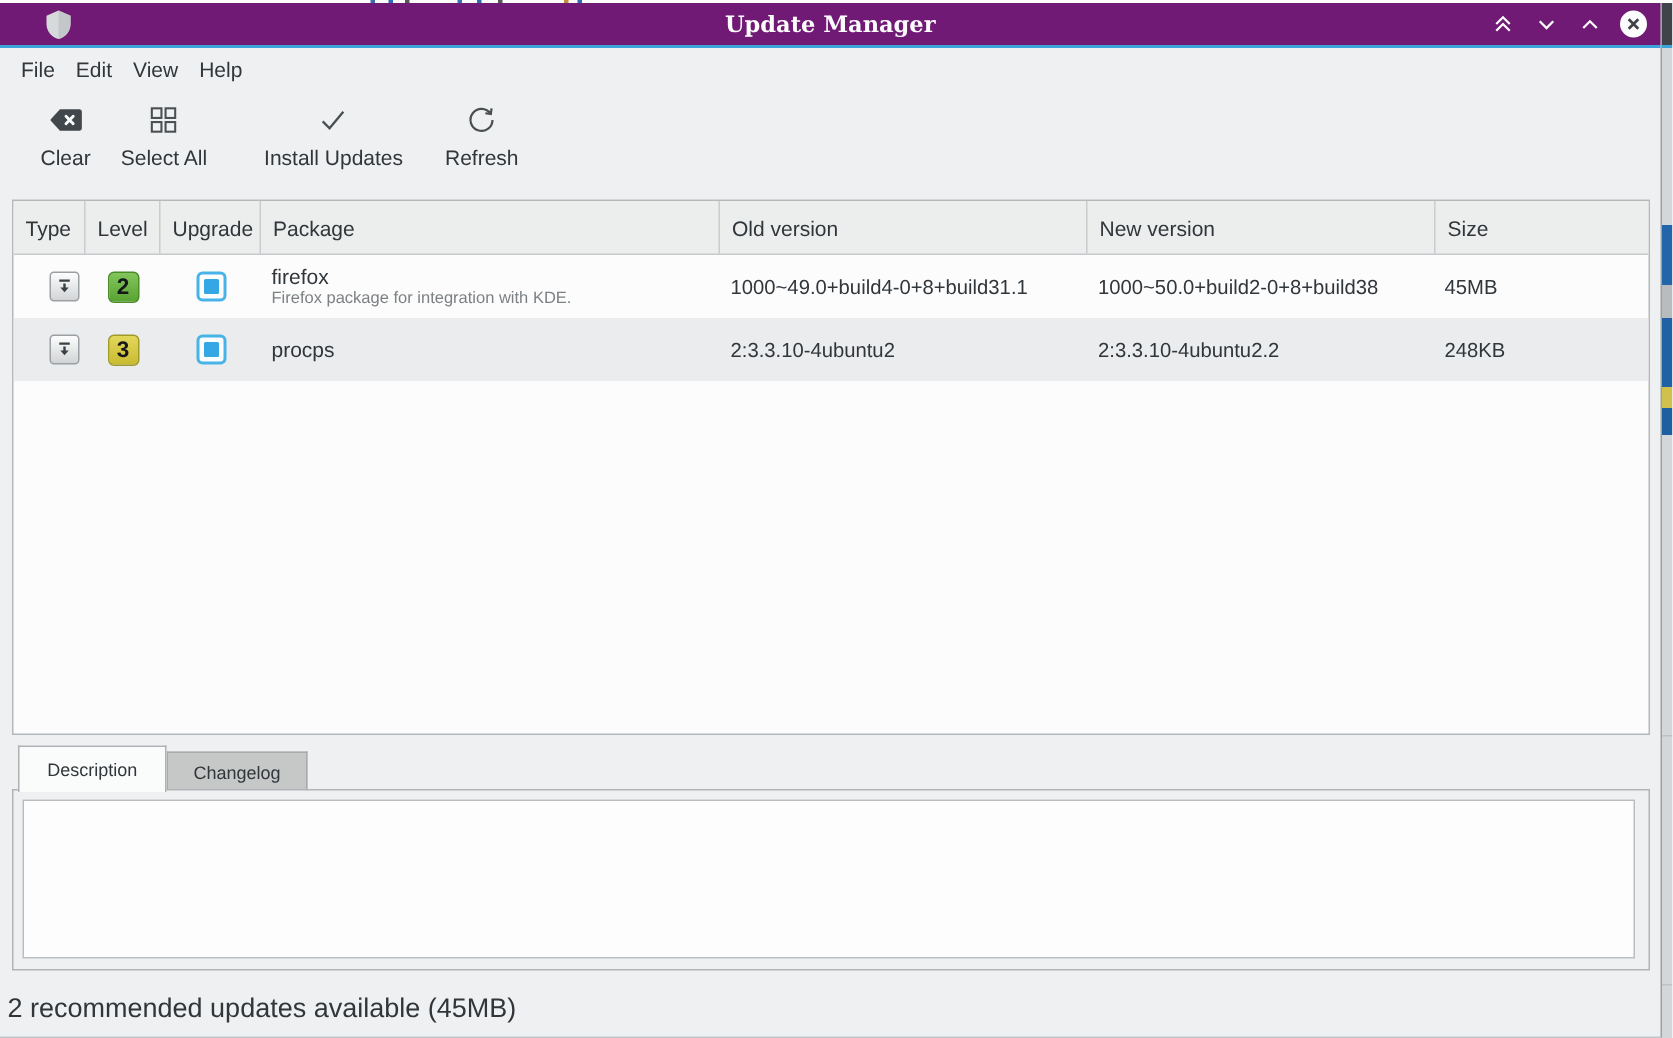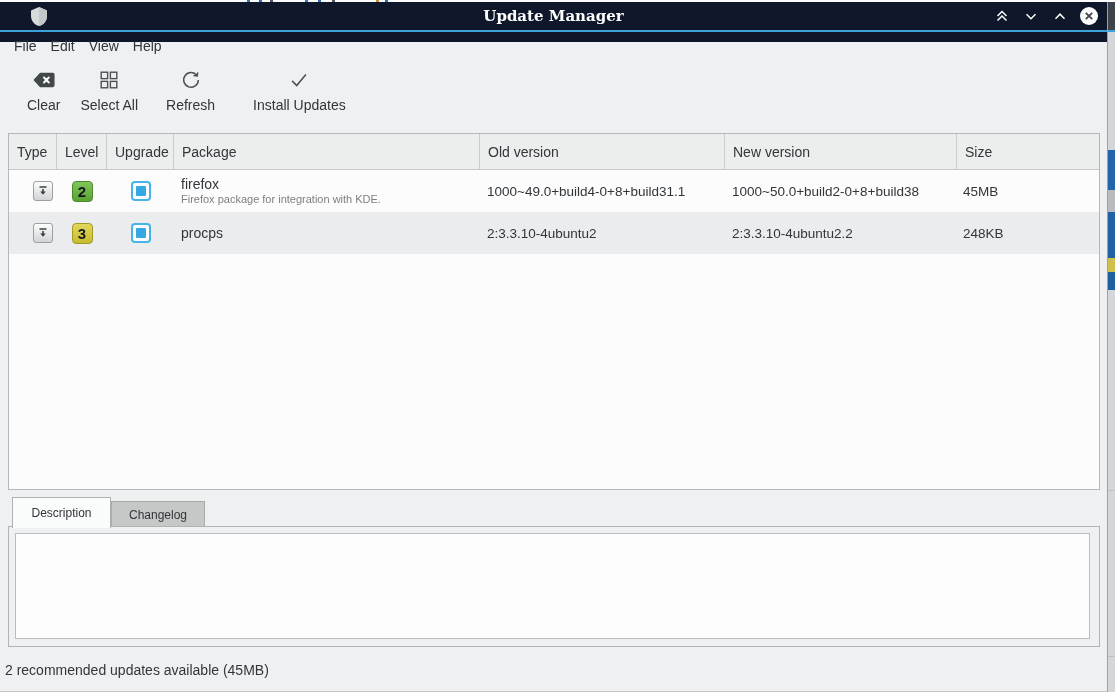--- a/index.html
+++ b/index.html
@@ -11,21 +11,21 @@
   
   .top-sliver { position:absolute; left:0; top:0; width:1115px; height:2px; background:#fbfbfb; z-index:5; }
   .top-sliver i { position:absolute; top:0; width:3px; height:2px; display:block; }
   .right-sliver { position:absolute; left:1108px; top:0; width:7px; height:692px; background:#d4d7d9; z-index:4; }
   .right-sliver i { position:absolute; left:0; width:7px; display:block; }
 
   .window { position:absolute; left:0; top:2px; width:1108px; height:690px; background:#eff0f1;
             border-right:1px solid #9da1a4; border-bottom:1px solid #c2c5c7; }
 
   
-  .titlebar { position:absolute; left:0; top:0; right:0; height:40px; background:#0f172a; }
+  .titlebar { position:absolute; left:0; top:0; right:0; height:28px; background:#701a75; }
   .app-icon { position:absolute; left:28px; top:3px; width:22px; height:22px; }
   .win-title { position:absolute; left:0; right:0; top:0; height:28px; line-height:28px; text-align:center;
                color:#fcfcfc; font-family:"DejaVu Serif","Liberation Serif",serif; font-weight:bold; font-size:15px; }
   .controls { position:absolute; right:8px; top:0; height:28px; display:flex; align-items:center; gap:9px; z-index:2; }
   .ctl-btn { width:20px; height:20px; background:transparent; border:none; display:flex; align-items:center; justify-content:center; cursor:pointer; padding:0; }
   .accent { position:absolute; left:0; top:28px; right:0; height:2px; background:#3ba3da; }
 
   
   .menubar { position:absolute; left:0; top:30px; right:0; height:28px; display:flex; align-items:center; padding-left:7px; font-size:14px; }
   .menu-item { padding:3px 7px; cursor:default; }
@@ -66,21 +66,21 @@
   
   .tabbar { position:absolute; left:8px; top:493px; height:33px; display:flex; align-items:flex-end; padding-left:4px; }
   .tab { font-size:12px; display:flex; align-items:center; justify-content:center; cursor:pointer; }
   .tab.active { height:31px; width:99px; background:#fafbfb; border:1px solid #aeb1b3; border-bottom:none; position:relative; z-index:2; }
   .tab.inactive { height:27px; width:94px; background:#c6c7c7; border:1px solid #a9aaaa; border-bottom:none; }
   .tab-panel { position:absolute; left:8px; top:524px; width:1092px; height:121px; border:1px solid #b1b4b6; background:#eff0f1; }
   .desc-area { position:absolute; left:6px; top:6px; width:1075px; height:106px; background:#fdfdfe; border:1px solid #babdbf;
                font-size:13px; padding:4px; }
 
   
-  .statusbar { position:absolute; left:0; top:647px; right:0; height:41px; font-size:14px; }
+  .statusbar { position:absolute; left:0; top:647px; right:0; height:41px; font-size:18px; }
   .statusbar span { position:absolute; left:5px; top:13px; }
 </style>
 </head>
 <body>
 
 <div class="screen">
 
   <div class="top-sliver">
     <i style="left:247px;background:#3a6fae"></i>
       <i style="left:259px;background:#2e6cb3"></i>
@@ -161,36 +161,36 @@
         <span class="ticon">
           <svg width="22" height="22" viewBox="0 0 24 24" fill="none" stroke="#4a4f52" stroke-width="1.5">
             <rect x="3.5" y="3.5" width="7" height="7"></rect>
             <rect x="13.5" y="3.5" width="7" height="7"></rect>
             <rect x="3.5" y="13.5" width="7" height="7"></rect>
             <rect x="13.5" y="13.5" width="7" height="7"></rect>
           </svg>
         </span>
         <span>Select All</span>
       </button>
+      <button class="tool-btn" style="margin-left:18px">
+        <span class="ticon">
+          <svg width="22" height="22" viewBox="0 0 24 24" fill="none" stroke="#4a4f52" stroke-width="1.7">
+            <path d="M4.5 13 L9.5 18 L19.5 6"></path>
+          </svg>
+        </span>
+        <span>Install Updates</span>
+      </button>
       <button class="tool-btn" style="margin-left:8px">
         <span class="ticon">
           <svg width="22" height="22" viewBox="0 0 24 24" fill="none" stroke="#4a4f52" stroke-width="1.6">
             <path d="M18.6 7.4 A8 8 0 1 0 20 12"></path>
             <path d="M19.3 3.6 L18.8 7.6 L14.8 7.1"></path>
           </svg>
         </span>
         <span>Refresh</span>
-      </button>
-      <button class="tool-btn" style="margin-left:18px">
-        <span class="ticon">
-          <svg width="22" height="22" viewBox="0 0 24 24" fill="none" stroke="#4a4f52" stroke-width="1.7">
-            <path d="M4.5 13 L9.5 18 L19.5 6"></path>
-          </svg>
-        </span>
-        <span>Install Updates</span>
       </button>
     </div>
 
     <div class="table-frame">
       <div class="thead">
         <div class="th c-type">Type</div>
         <div class="th c-level">Level</div>
         <div class="th c-upgrade">Upgrade</div>
         <div class="th c-package">Package</div>
         <div class="th c-old">Old version</div>

